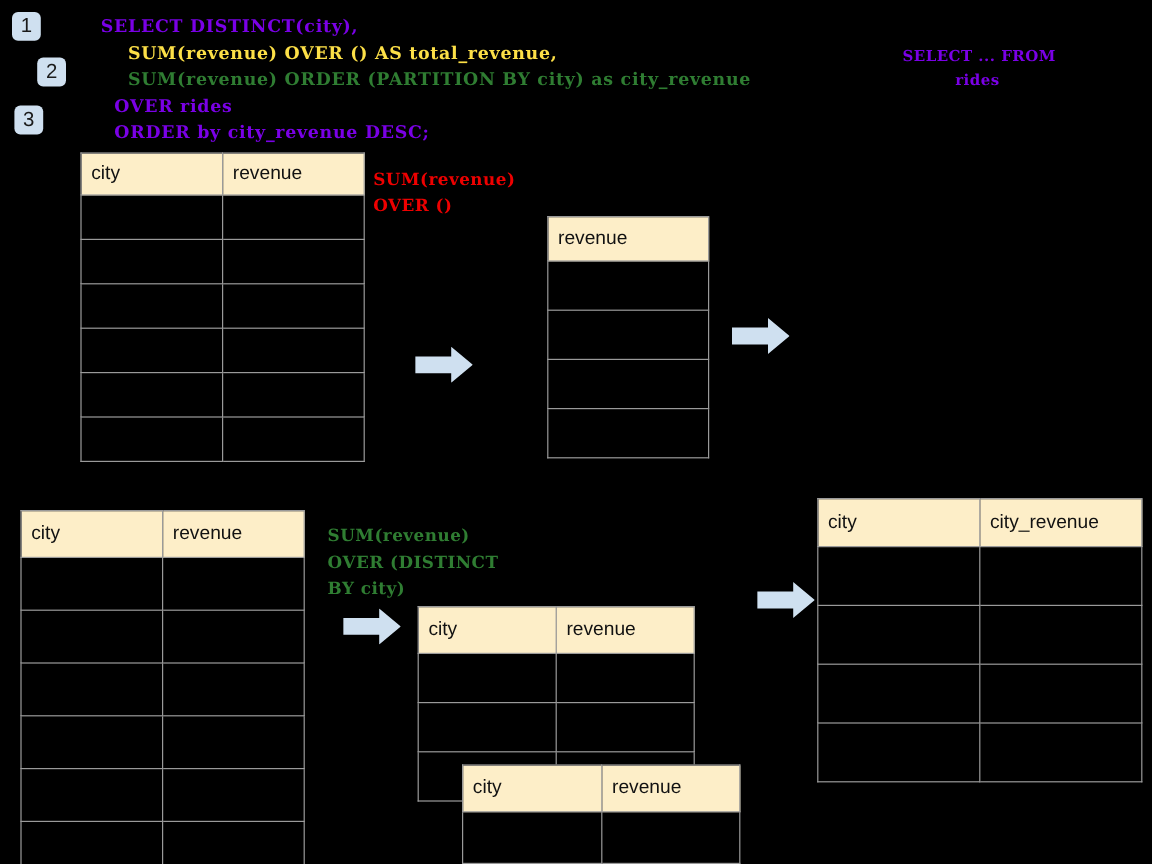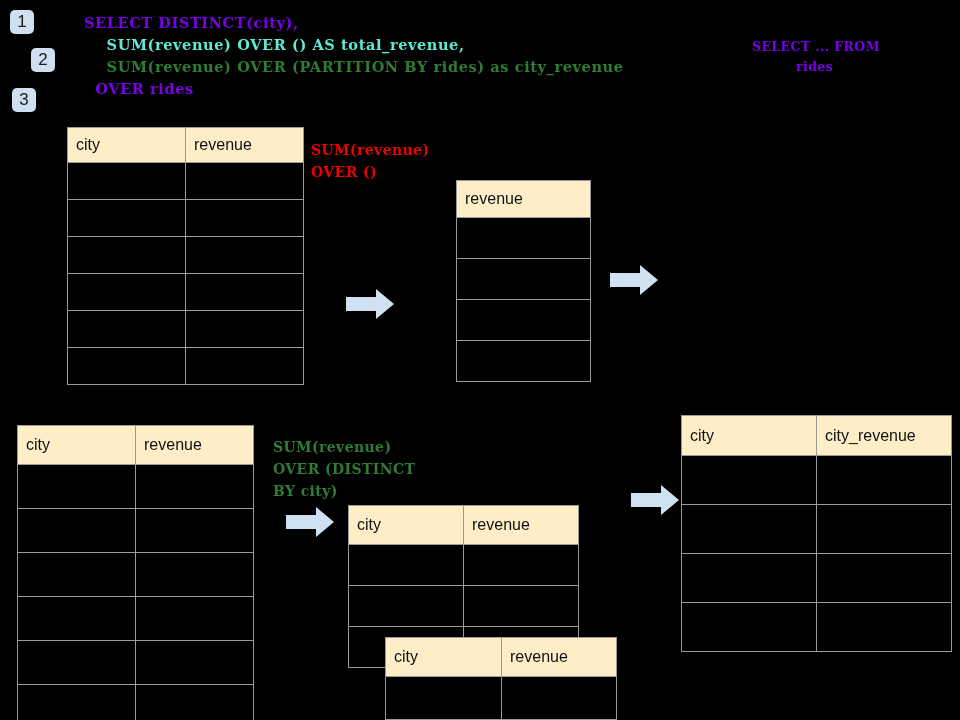--- a/index.html
+++ b/index.html
@@ -34,21 +34,21 @@
   .sql {
     position: absolute;
     font-family: "DejaVu Serif", serif;
     font-size: 14.5px;
     font-weight: bold;
     letter-spacing: 0.6px;
     white-space: pre;
     line-height: 21.5px;
   }
   .sql-purple { color: #7a00e6; }
-  .sql-red    { color: #5eead4; }
+  .sql-red    { color: #fde047; }
   .sql-green  { color: #2f7d32; }
 
   .note {
     position: absolute;
     font-family: "DejaVu Serif", serif;
     font-size: 14px;
     font-weight: bold;
     white-space: pre;
     line-height: 22px;
     letter-spacing: 0.4px;
@@ -99,22 +99,23 @@
 <body>
 
 <div id="canvas">
 
   <div class="badge" style="left:10px; top:10px;">1</div>
   <div class="badge" style="left:31px; top:48px;">2</div>
   <div class="badge" style="left:12px; top:88px;">3</div>
 
   <div class="sql sql-purple" style="left:84px; top:12px;text-align:center;">SELECT DISTINCT(city),</div>
   <div class="sql sql-red" style="left:84px; top:34px;">    SUM(revenue) OVER () AS total_revenue,</div>
-  <div class="sql sql-green" style="left:84px; top:56px;">    SUM(revenue) OVER (PARTITION BY rides) as city_revenue</div>
+  <div class="sql sql-green" style="left:84px; top:56px;">    SUM(revenue) ORDER (PARTITION BY city) as city_revenue</div>
   <div class="sql sql-purple" style="left:84px; top:78px;">  OVER rides</div>
+  <div class="sql sql-purple" style="left:84px; top:100px;">  ORDER by city_revenue DESC;</div>
 
   <div class="sql-side" style="left:752px; top:37px;">SELECT ... FROM</div>
   <div class="sql-side" style="left:752px; top:57px;margin-left:44px;">rides</div>
 
   <table class="tbl" id="t-rides-source" style="left:67px; top:127px; width:236px;">
     <colgroup>
         <col style="width:118px">
         <col style="width:118px">
       </colgroup>
     <thead>

